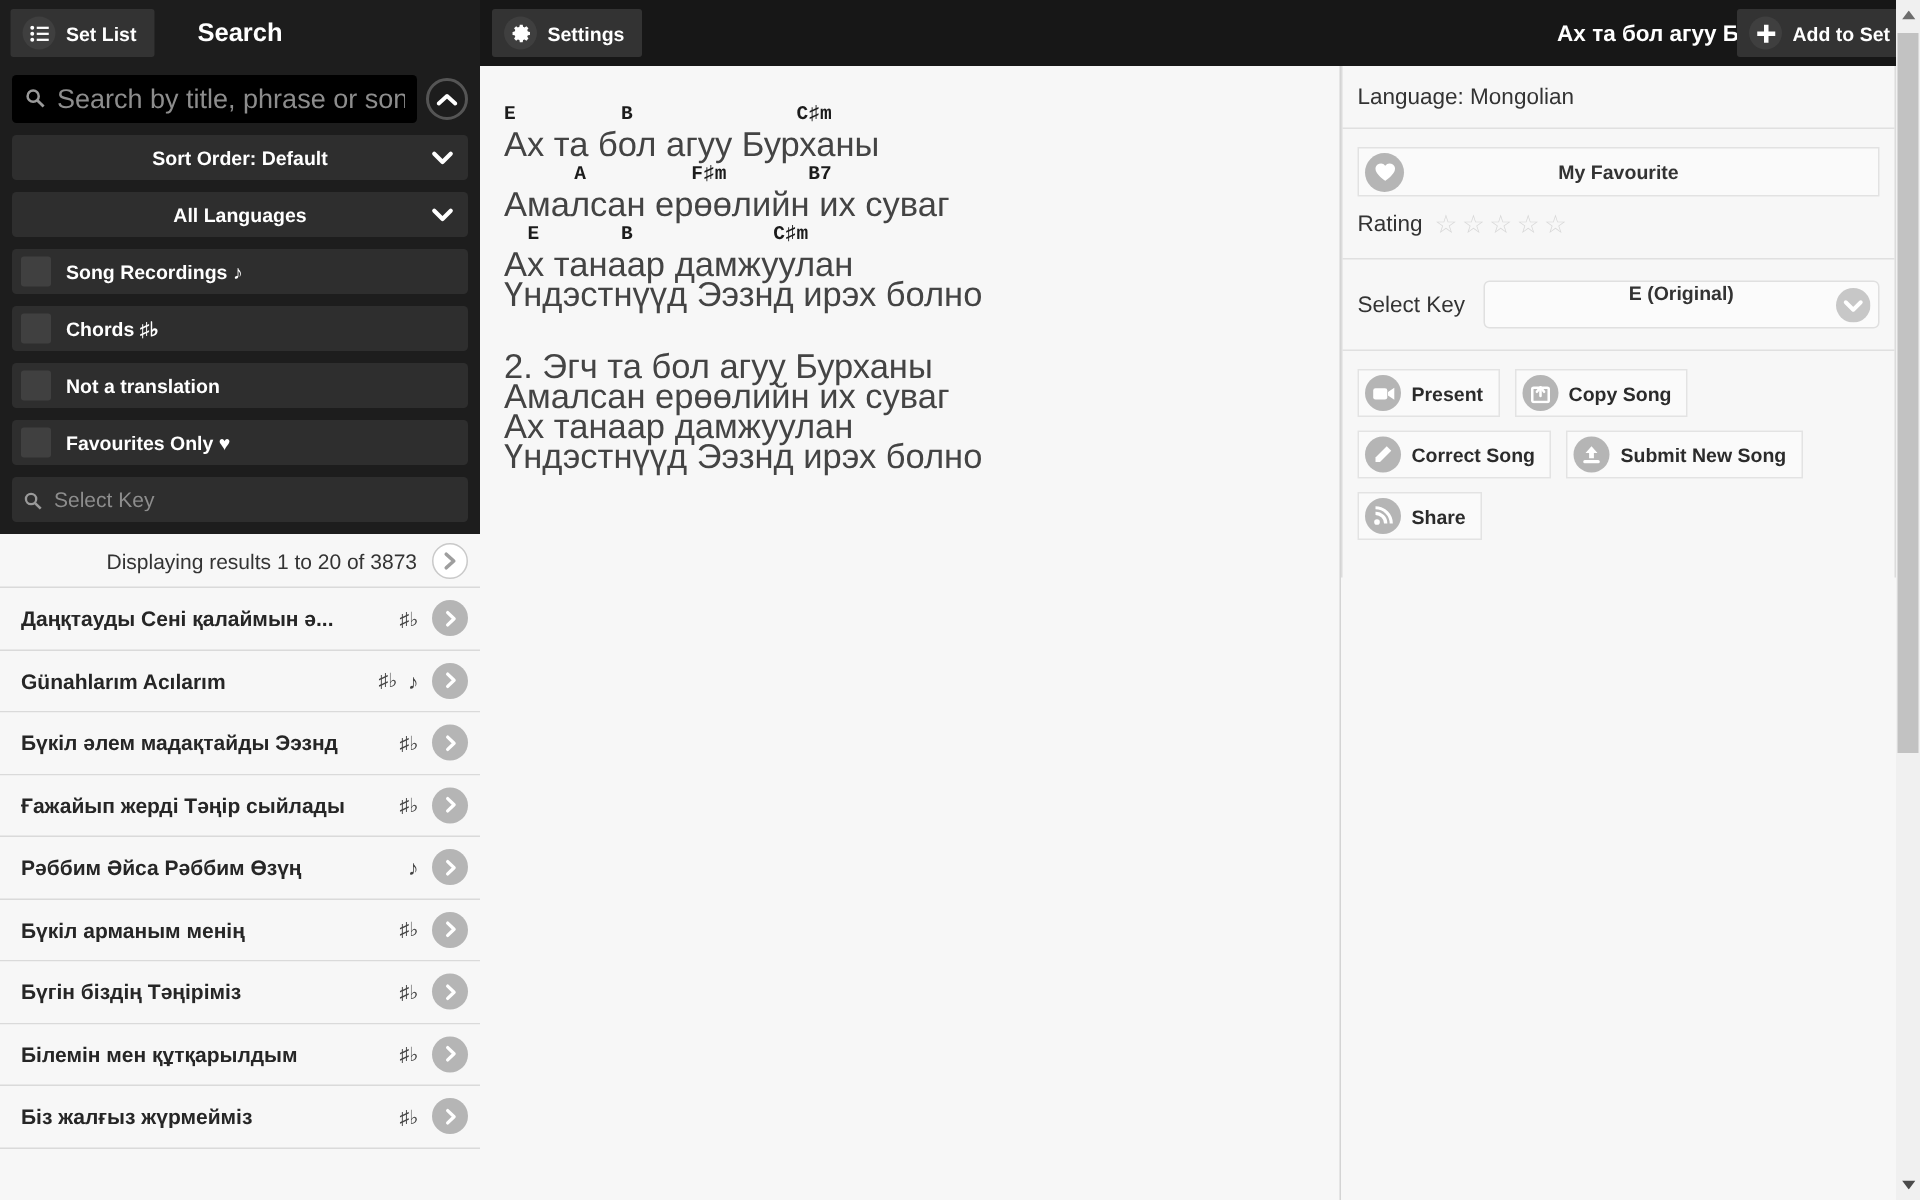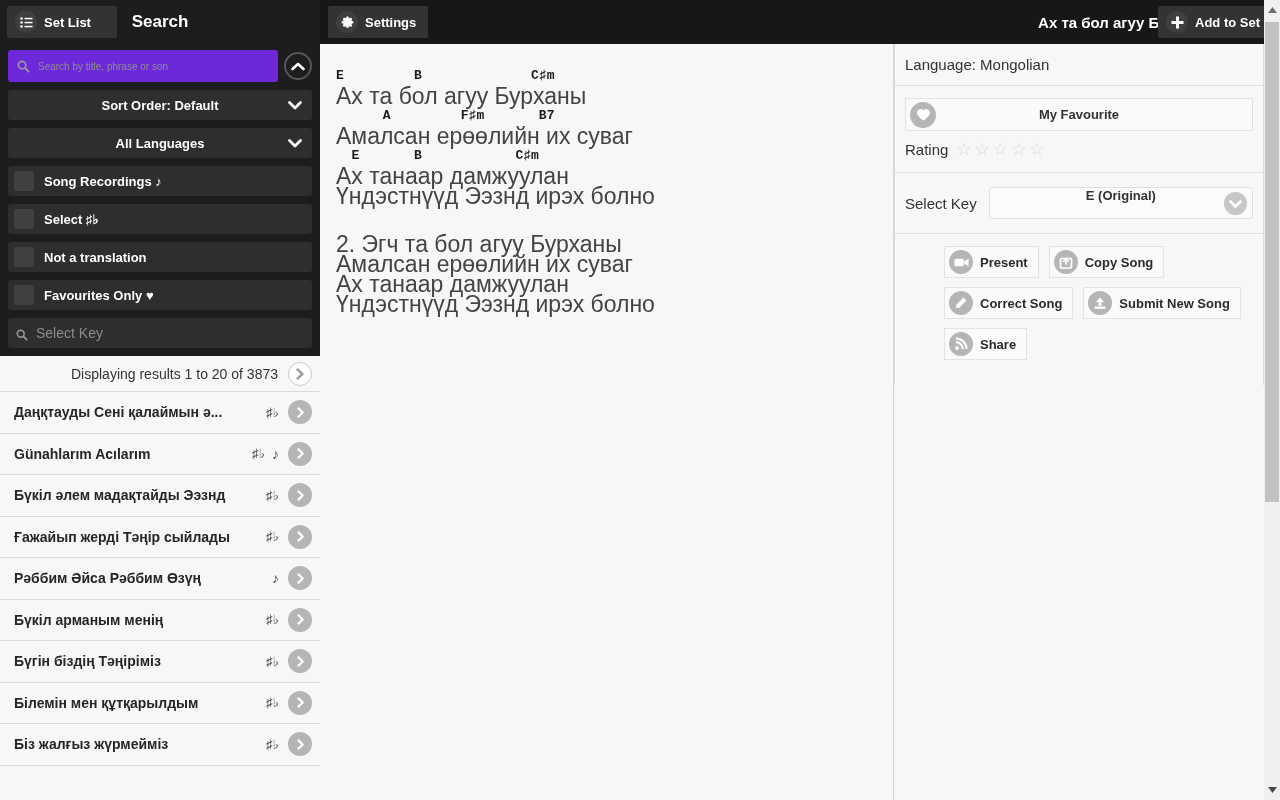--- a/index.html
+++ b/index.html
@@ -25,21 +25,21 @@
   }
   .btn-dark {
     position: absolute;
     background: #333;
     color: #fff;
     display: flex; align-items: center;
     font-size: 13px; font-weight: bold;
     cursor: pointer;
     white-space: nowrap;
   }
-  .setlist-btn { left: 7px; top: 6px; height: 32px; padding: 0 26px 0 8px; border-radius: 2px;}
+  .setlist-btn { left: 7px; top: 6px; height: 32px; padding: 0 12px 0 8px; border-radius: 2px;}
   .settings-btn { left: 8px; top: 6px; height: 32px; padding: 0 12px 0 8px; border-radius: 2px;}
   .addtoset-btn { right: 8px; top: 6px; height: 32px; padding: 0 12px 0 8px; border-radius: 2px;}
   .circ-icon {
     width: 22px; height: 22px; border-radius: 50%; background: #3f3f3f;
     display: flex; align-items: center; justify-content: center;
     margin-right: 7px; flex: none;
   }
   .search-title {
     position: absolute; left: 0; top: 0; width: 320px; height: 44px;
     display: flex; align-items: center; justify-content: center;
@@ -57,22 +57,22 @@
     position: absolute; left: 0; top: 44px; width: 320px; height: 756px;
     background: #f7f7f7;
     overflow: hidden;
   }
   .filters {
     background: #1d1d1d;
     padding: 6px 8px 8px 8px;
   }
   .search-row { position: relative; display: flex; align-items: center; }
   .search-box {
-    flex: 1; height: 32px; background: #6d28d9; border: none; border-radius: 3px;
-    color: #bbb; font-size: 10px; padding: 0 8px 0 30px;
+    flex: 1; height: 32px; background: #000000; border: none; border-radius: 3px;
+    color: #bbb; font-size: 18px; padding: 0 8px 0 30px;
     font-family: "Liberation Sans", sans-serif;
   }
   .search-box::placeholder { color: #8d8d8d; }
   .mag {
     position: absolute; left: 9px; top: 9px; width: 13px; height: 13px;
     pointer-events: none;
   }
   .collapse-btn {
     width: 28px; height: 28px; border-radius: 50%; border: 2px solid #555;
     margin-left: 6px; display: flex; align-items: center; justify-content: center;
@@ -173,21 +173,21 @@
   .key-sec { display: flex; align-items: center; padding: 14px 10px; border-bottom: 1px solid #e0e0e0;}
   .key-label { font-size: 15px; color: #333; margin-right: 12px; }
   .key-select {
     flex: 1; position: relative; height: 32px; border: 1px solid #e0e0e0;
     border-radius: 4px; background: #fbfbfb; display: flex; align-items: flex-start;
     justify-content: center; font-size: 13px; font-weight: bold; color: #333;
     cursor: pointer;
   }
   .key-caret { position: absolute; right: 5px; top: 4px; width: 23px; height: 23px; }
   .actions { padding: 12px 10px 16px 10px; }
-  .act-row { display: flex; margin-bottom: 9px; margin-left: 39px; }
+  .act-row { display: flex; margin-bottom: 9px; }
   .act-btn {
     border: 1px solid #e3e3e3; background: #fafafa; height: 32px;
     display: flex; align-items: center; padding: 0 10px 0 4px;
     margin-right: 10px; cursor: pointer;
   }
   .act-icon {
     width: 24px; height: 24px; border-radius: 50%; background: #b5b5b5;
     display: flex; align-items: center; justify-content: center;
     margin-right: 7px; flex: none;
   }
@@ -287,21 +287,21 @@
         </svg>
       </span>
     </div>
 
     <div class="chk-row">
       <span class="chk-box"></span>
       <span class="chk-label"><span>Song Recordings</span> <span>♪</span></span>
     </div>
     <div class="chk-row">
       <span class="chk-box"></span>
-      <span class="chk-label"><span>Select</span> <span>♯♭</span></span>
+      <span class="chk-label"><span>Chords</span> <span>♯♭</span></span>
     </div>
     <div class="chk-row">
       <span class="chk-box"></span>
       <span class="chk-label"><span>Not a translation</span><span></span></span>
     </div>
     <div class="chk-row">
       <span class="chk-box"></span>
       <span class="chk-label"><span>Favourites Only</span> <span>♥</span></span>
     </div>
 

